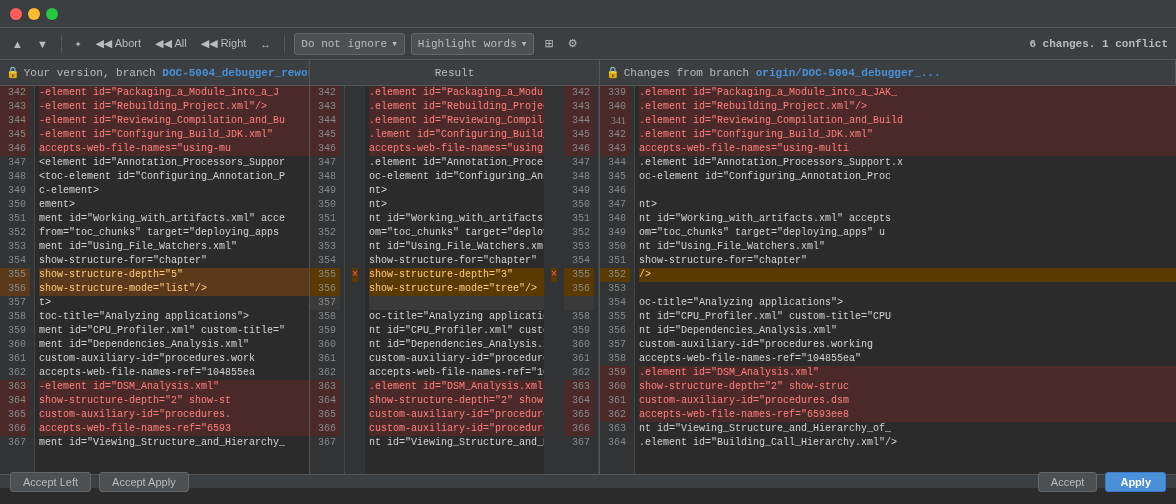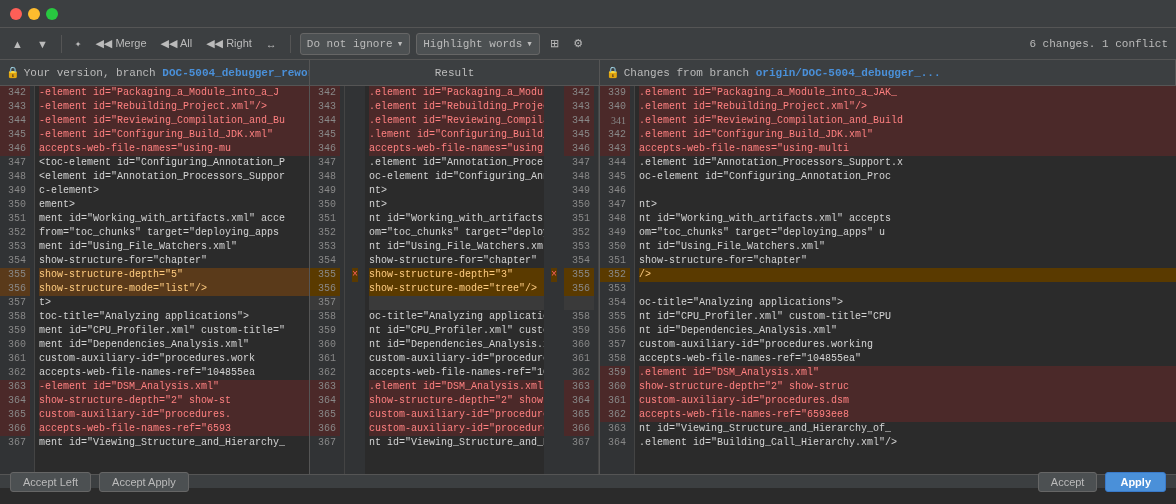--- a/index.html
+++ b/index.html
@@ -197,21 +197,21 @@
     .btn-apply {
       background: #4a90d9;
       border: 1px solid #3a7ac9;
       color: #fff;
       padding: 3px 14px;
       font-size: 11px;
       border-radius: 3px;
       cursor: pointer;
       font-weight: bold;
     }
-    .changes-info { color: #bbb; font-size: 11px; }
+    .changes-info { color: #bbb; font-size: 11px; font-weight: bold; }
 
     .col-headers-row {
       display: flex;
       height: 26px;
       background: #3c3f41;
       border-bottom: 1px solid #555;
     }
 
     .branch-header {
       display: flex;
@@ -240,21 +240,21 @@
     <span class="wc wc-min"></span>
     <span class="wc wc-max"></span>
   </div>
 </div>
 
 <div class="toolbar">
   <button class="toolbar-btn">▲</button>
   <button class="toolbar-btn">▼</button>
   <div class="toolbar-separator"></div>
   <span class="toolbar-btn">✦</span>
-  <button class="toolbar-btn">◀◀ Merge</button>
+  <button class="toolbar-btn">◀◀ Abort</button>
   <button class="toolbar-btn">◀◀ All</button>
   <button class="toolbar-btn">◀◀ Right</button>
   <button class="toolbar-btn">↔</button>
   <div class="toolbar-separator"></div>
   <div class="toolbar-dropdown">
     <span>Do not ignore</span>
     <span>▾</span>
   </div>
   <div class="toolbar-dropdown">
     <span>Highlight words</span>
@@ -310,22 +310,22 @@
           <div class="line-number" style="background: rgb(75, 41, 41);">365</div>
           <div class="line-number" style="background: rgb(75, 41, 41);">366</div>
           <div class="line-number" style="background: transparent;">367</div>
         </div>
       <div class="code-content" id="left-code-content">
           <div class="code-line" style="background: rgb(75, 41, 41); color: rgb(255, 128, 128);">-element id="Packaging_a_Module_into_a_J</div>
           <div class="code-line" style="background: rgb(75, 41, 41); color: rgb(255, 128, 128);">-element id="Rebuilding_Project.xml"/&gt;</div>
           <div class="code-line" style="background: rgb(75, 41, 41); color: rgb(255, 128, 128);">-element id="Reviewing_Compilation_and_Bu</div>
           <div class="code-line" style="background: rgb(75, 41, 41); color: rgb(255, 128, 128);">-element id="Configuring_Build_JDK.xml"</div>
           <div class="code-line" style="background: rgb(75, 41, 41); color: rgb(255, 128, 128);">  accepts-web-file-names="using-mu</div>
+          <div class="code-line" style="background: transparent; color: rgb(212, 212, 212);">&lt;element id="Annotation_Processors_Suppor</div>
           <div class="code-line" style="background: transparent; color: rgb(212, 212, 212);">&lt;toc-element id="Configuring_Annotation_P</div>
-          <div class="code-line" style="background: transparent; color: rgb(212, 212, 212);">&lt;element id="Annotation_Processors_Suppor</div>
           <div class="code-line" style="background: transparent; color: rgb(212, 212, 212);">c-element&gt;</div>
           <div class="code-line" style="background: transparent; color: rgb(212, 212, 212);">ement&gt;</div>
           <div class="code-line" style="background: transparent; color: rgb(212, 212, 212);">ment id="Working_with_artifacts.xml" acce</div>
           <div class="code-line" style="background: transparent; color: rgb(212, 212, 212);">  from="toc_chunks" target="deploying_apps</div>
           <div class="code-line" style="background: transparent; color: rgb(212, 212, 212);">ment id="Using_File_Watchers.xml"</div>
           <div class="code-line" style="background: transparent; color: rgb(212, 212, 212);">  show-structure-for="chapter"</div>
           <div class="code-line" style="background: rgb(90, 58, 26); color: rgb(255, 204, 128);">  show-structure-depth="5"</div>
           <div class="code-line" style="background: rgb(90, 58, 26); color: rgb(255, 204, 128);">  show-structure-mode="list"/&gt;</div>
           <div class="code-line" style="background: transparent; color: rgb(212, 212, 212);">t&gt;</div>
           <div class="code-line" style="background: transparent; color: rgb(212, 212, 212);">  toc-title="Analyzing applications"&gt;</div>

